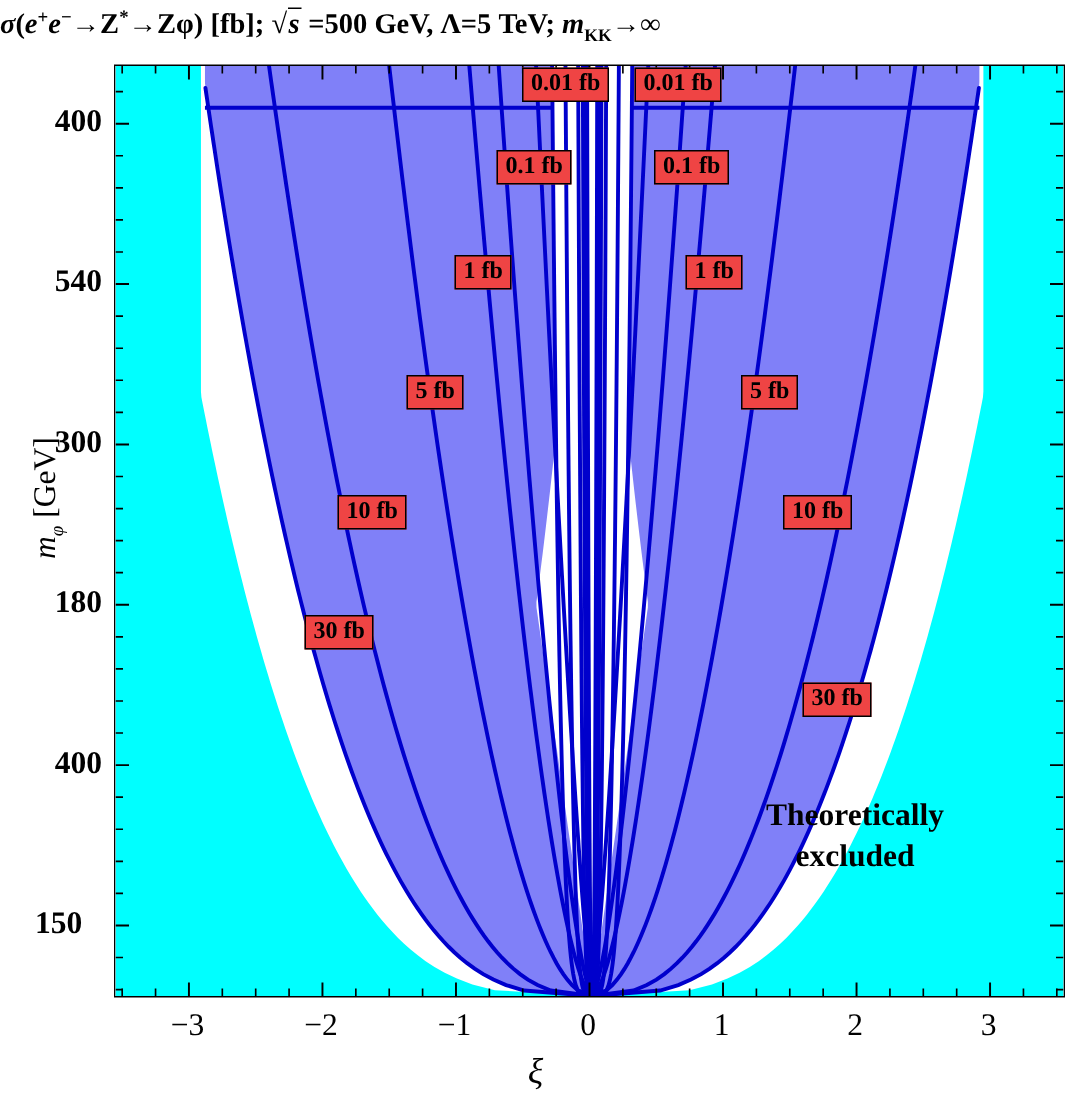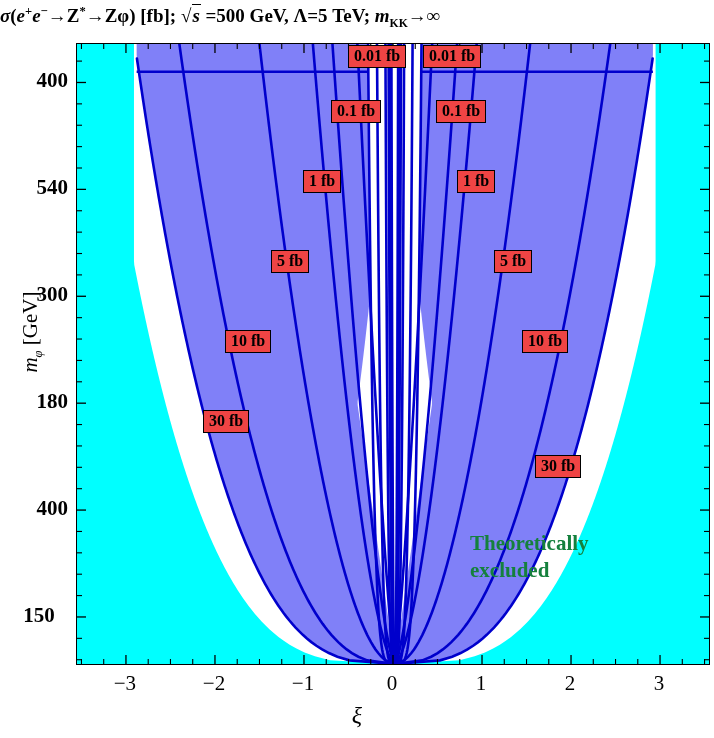--- a/index.html
+++ b/index.html
@@ -114,24 +114,25 @@
     padding: 1px 5px 2px 5px;
     white-space: nowrap;
     line-height: 1.15;
   }
   
   #excluded-note {
     position: absolute;
     left: 470px;
     top: 530px;
     width: 200px;
+    text-align: center;
     font-family: "Liberation Serif", serif;
     font-weight: bold;
     font-size: 21px;
-    color: #15803d;
+    color: #000000;
     line-height: 1.28;
   }
 </style>
 </head>
 <body>
 
 <div id="figure">
 
   <div id="plot-title">
     <span class="it">σ</span><span>(</span><span class="it">e</span><span class="sup">+</span><span class="it">e</span><span class="sup">−</span><span>→</span><span>Z</span><span class="sup">*</span><span>→</span><span>Zφ</span><span>)</span>&nbsp;<span>[fb];</span>&nbsp;<span>√</span><span class="it rad">s</span>&nbsp;<span>=500 GeV,</span>&nbsp;<span>Λ</span><span>=5 TeV;</span>&nbsp;<span class="it">m</span><span class="sub">KK</span><span>→∞</span>

